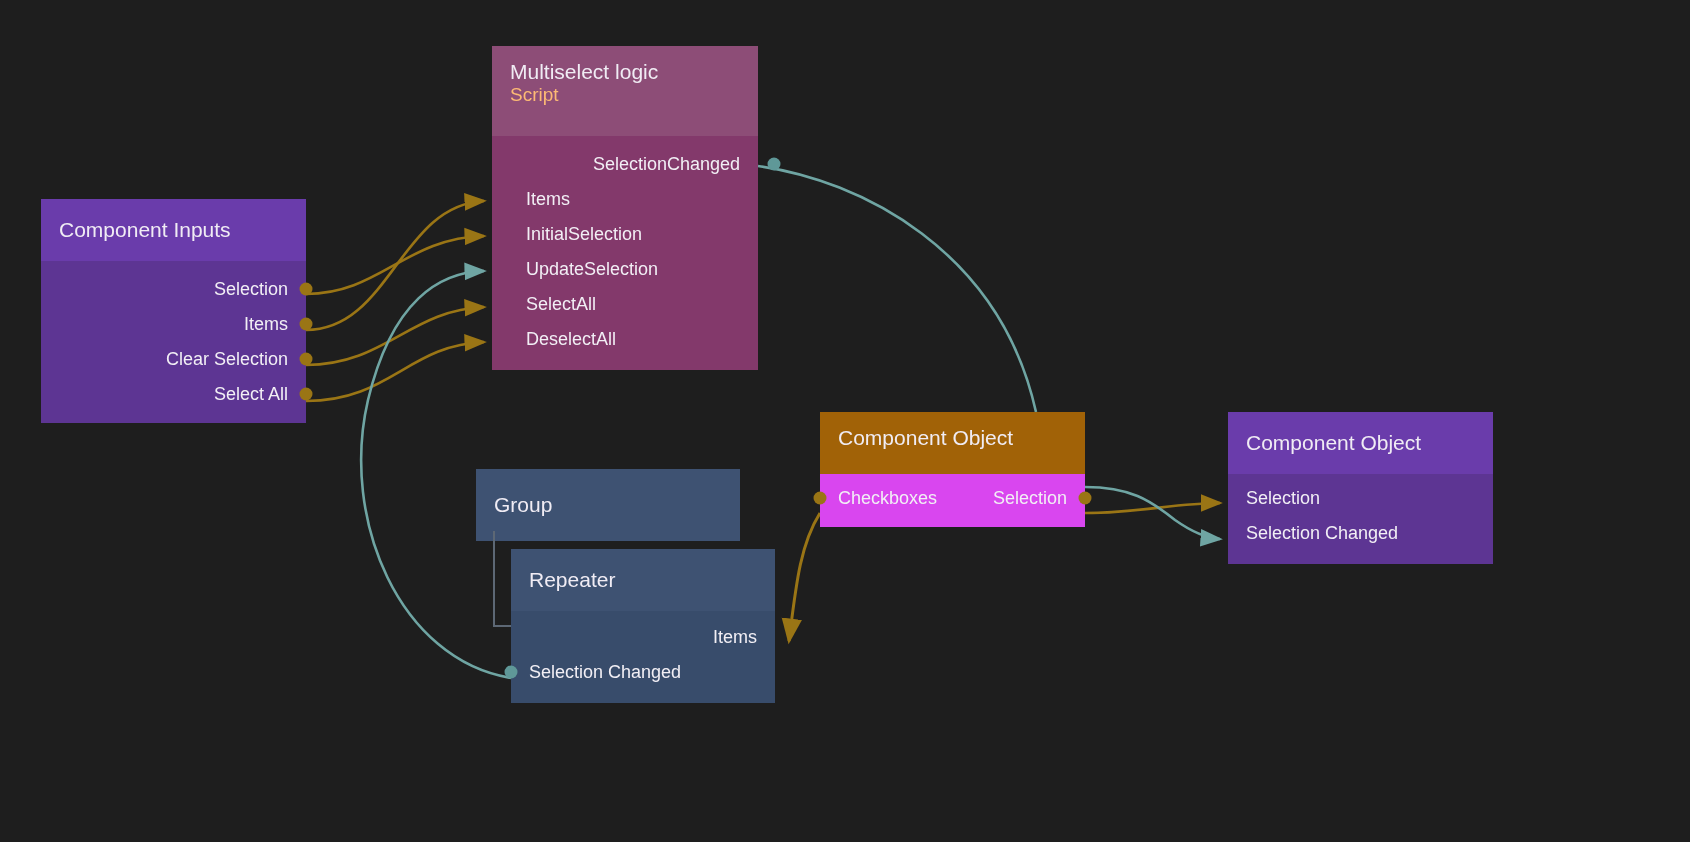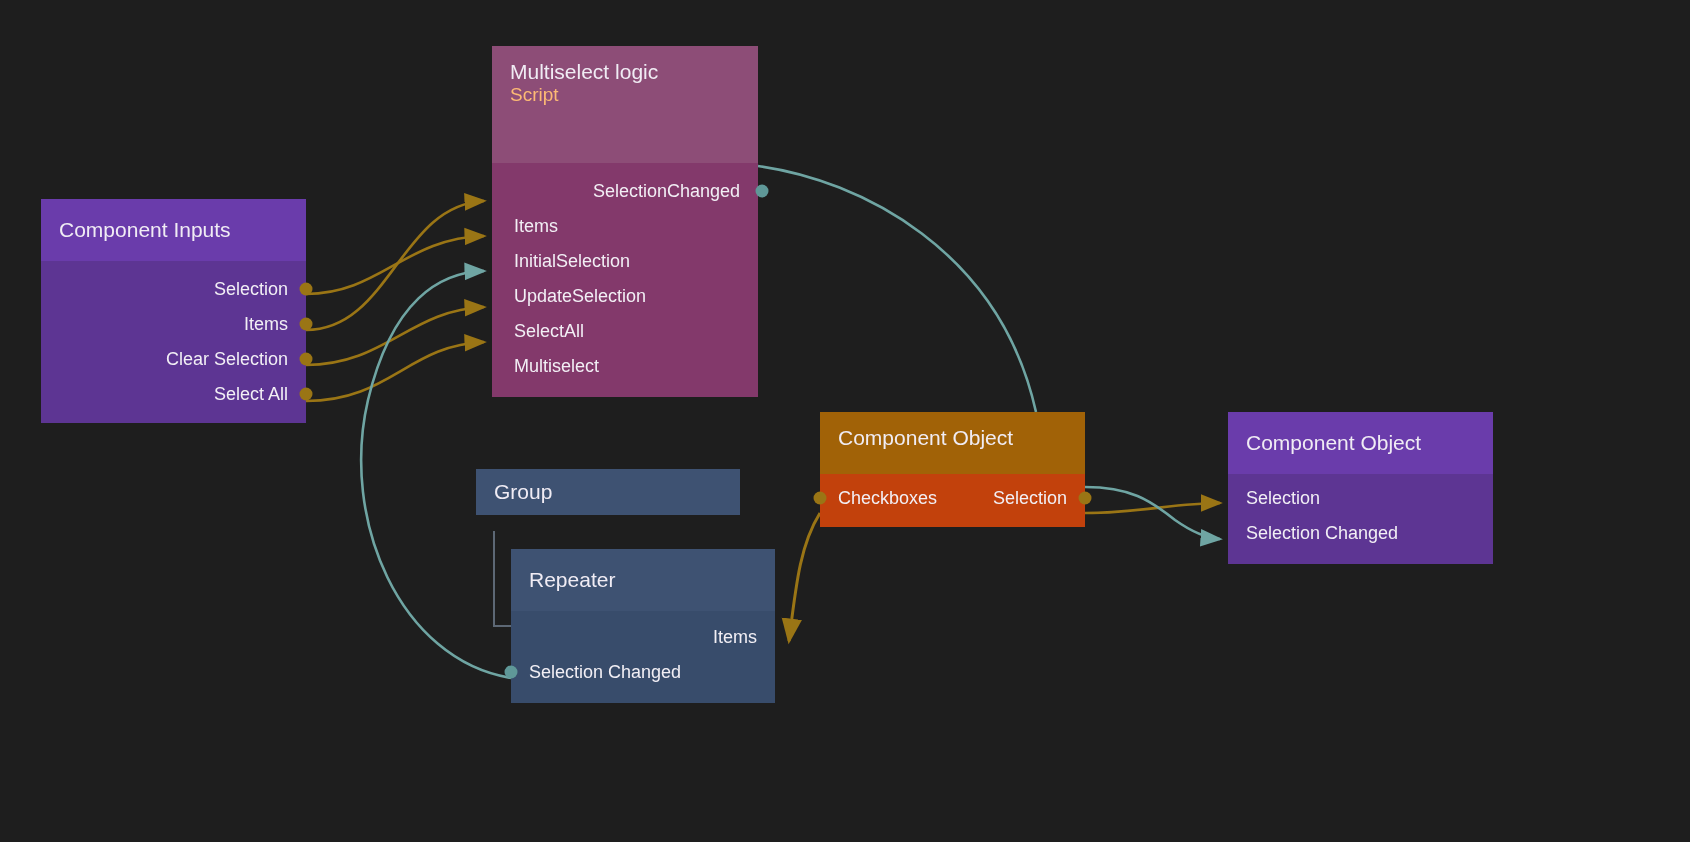--- a/index.html
+++ b/index.html
@@ -78,26 +78,26 @@
   .dot.amber { background: #9a7515; }
   .dot.teal  { background: #5f9898; }
 
   
   #node-component-inputs { left: 41px; top: 199px; width: 265px; }
   #node-component-inputs .hdr { background: #6a3cab; height: 62px; display:flex; align-items:center; }
   #node-component-inputs .body { background: #5d3593; padding: 10px 0 12px 0; }
 
   
   #node-multiselect { left: 492px; top: 46px; width: 266px; }
-  #node-multiselect .hdr { background: #8d4d77; height: 117px; }
-  #node-multiselect .body { background: #83396b; padding: 10px 0 14px 4px; }
+  #node-multiselect .hdr { background: #8d4d77; height: 90px; }
+  #node-multiselect .body { background: #83396b; padding: 10px 0 14px 16px; }
 
   
   #node-group { left: 476px; top: 469px; width: 264px; }
-  #node-group .hdr { background: #3e5272; height: 46px; display:flex; align-items:center; }
+  #node-group .hdr { background: #3e5272; height: 72px; display:flex; align-items:center; }
 
   
   #node-repeater { left: 511px; top: 549px; width: 264px; }
   #node-repeater .hdr { background: #3e5272; height: 62px; display:flex; align-items:center; }
   #node-repeater .body { background: #384c6b; padding: 8px 0 14px 0; }
 
   
   #group-bracket {
     position: absolute;
     left: 493px;
@@ -105,21 +105,21 @@
     width: 18px;
     height: 94px;
     border-left: 2px solid #5d6875;
     border-bottom: 2px solid #5d6875;
     z-index: 2;
   }
 
   
   #node-component-object { left: 820px; top: 412px; width: 265px; }
   #node-component-object .hdr { background: #a16207; height: 62px; display:flex; }
-  #node-component-object .body { background: #c2410c; padding: 6px 0 12px 0; }
+  #node-component-object .body { background: #d946ef; padding: 6px 0 12px 0; }
 
   
   #node-component-outputs { left: 1228px; top: 412px; width: 265px; }
   #node-component-outputs .hdr { background: #6a3cab; height: 62px; display:flex; align-items:center; }
   #node-component-outputs .body { background: #5d3593; padding: 6px 0 14px 0; }
 </style>
 </head>
 <body>
 
 <div id="canvas">
@@ -193,21 +193,21 @@
       <div class="port-row row-left">
         <span class="port-label">InitialSelection</span>
       </div>
       <div class="port-row row-left">
         <span class="port-label">UpdateSelection</span>
       </div>
       <div class="port-row row-left">
         <span class="port-label">SelectAll</span>
       </div>
       <div class="port-row row-left">
-        <span class="port-label">Multiselect</span>
+        <span class="port-label">DeselectAll</span>
       </div>
     </div>
   </div>
 
   <div class="node" id="node-group">
     <div class="hdr">
       <div class="title">Group</div>
     </div>
   </div>
 

